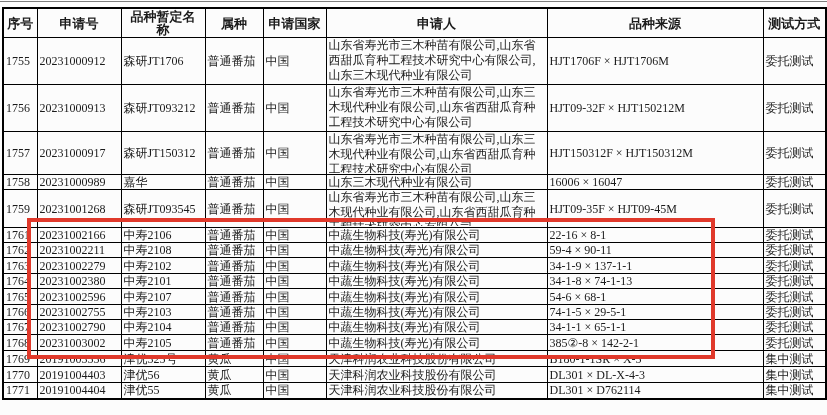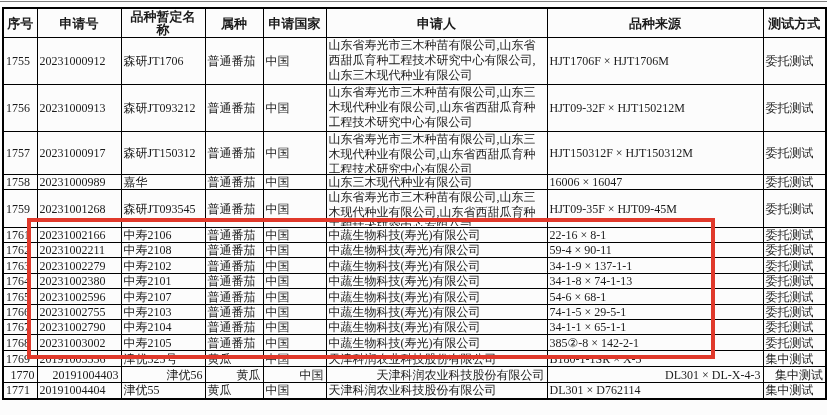--- a/index.html
+++ b/index.html
@@ -205,21 +205,21 @@
         <tr style="height: 16px;">
           <td>1769</td>
           <td>20191003556</td>
           <td>津优325号</td>
           <td>黄瓜</td>
           <td>中国</td>
           <td>天津科润农业科技股份有限公司</td>
           <td>B180-1-1SR × X-5</td>
           <td>集中测试</td>
         </tr>
-        <tr style="height: 16px; text-align: right;">
+        <tr style="height: 16px;">
           <td>1770</td>
           <td>20191004403</td>
           <td>津优56</td>
           <td>黄瓜</td>
           <td>中国</td>
           <td>天津科润农业科技股份有限公司</td>
           <td>DL301 × DL-X-4-3</td>
           <td>集中测试</td>
         </tr>
         <tr style="height: 16px;">

